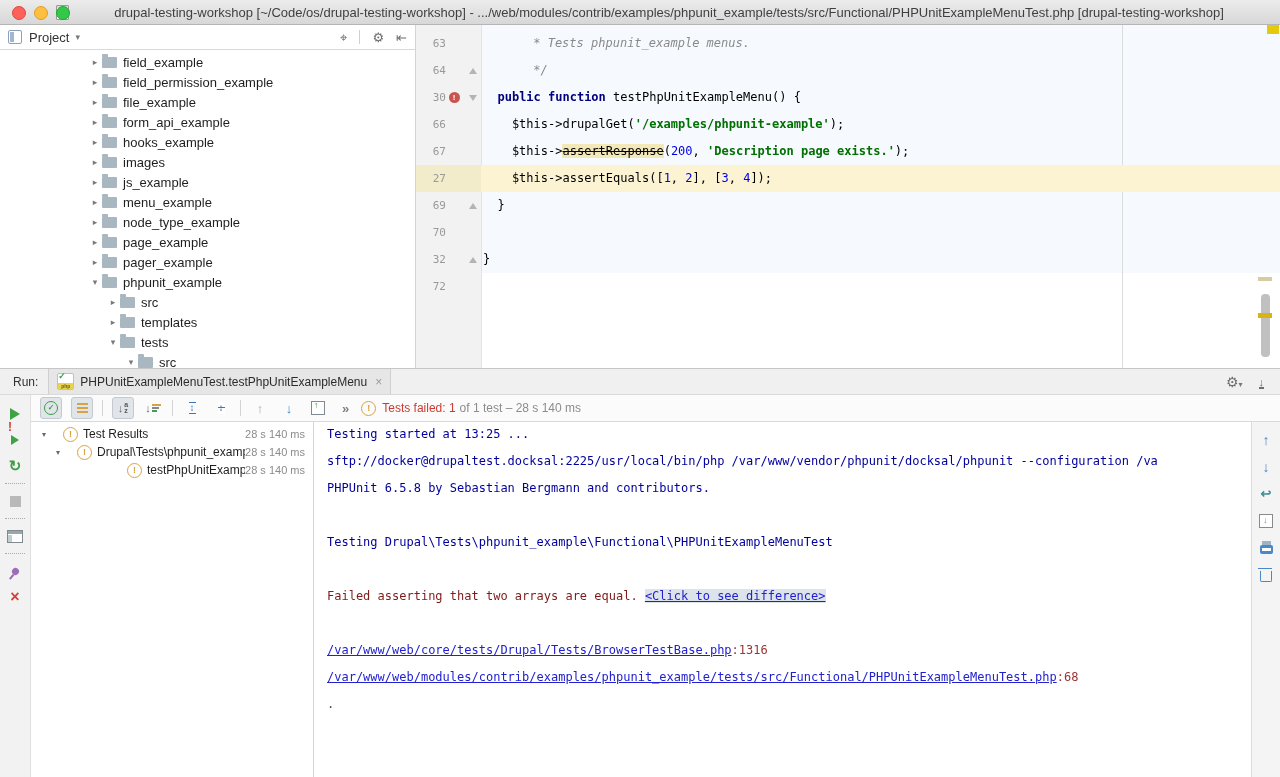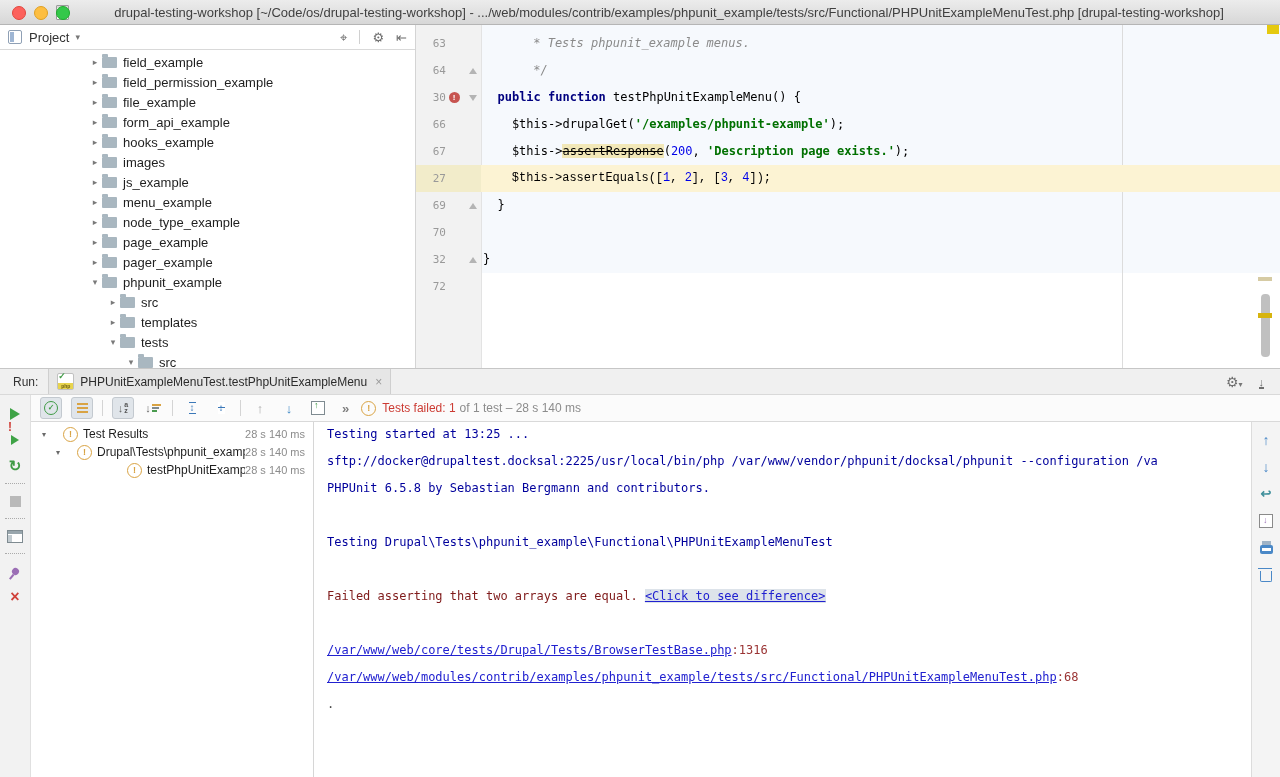--- a/index.html
+++ b/index.html
@@ -36,21 +36,21 @@
   .folder::before{content:"";position:absolute;top:-3px;left:0;width:6px;height:3px;background:#a9b7c0;border-radius:1px 1px 0 0;}
   .plbl{font-size:13px;color:#1f1f1f;}
   
   #editor{position:absolute;left:416px;top:25px;width:864px;height:343px;background:#fff;overflow:hidden;}
   #gutbg{position:absolute;left:0;top:0;bottom:0;width:65px;background:#f2f2f2;border-right:1px solid #e3e3e3;}
   #band{position:absolute;left:65px;right:0;top:0;height:248px;background:#f6f9fd;}
   #marginline{position:absolute;left:706px;top:0;bottom:0;width:1px;background:#dcdcdc;}
   #edrows{position:absolute;left:0;top:5px;right:0;}
   .edrow{height:27px;display:flex;position:relative;}
   .gut{width:65px;flex:0 0 65px;display:flex;align-items:center;}
-  .edrow.hl .codecell{background:#fcf3d3;font-family:Liberation Mono, monospace;}
+  .edrow.hl .codecell{background:#fcf3d3;}
   .edrow.hl .gut{background:#f2ecca;}
   .lnum{width:24px;text-align:right;font:11px "DejaVu Sans Mono",monospace;color:#999;margin-left:6px;}
   .gmid{width:16px;display:flex;justify-content:center;}
   .redmark{width:11px;height:11px;border-radius:50%;background:#c75450;color:#fff;font-size:8px;
     font-weight:bold;text-align:center;line-height:11px;}
   .foldz{flex:1;display:flex;justify-content:flex-end;padding-right:4px;}
   .fold{width:0;height:0;border-left:4px solid transparent;border-right:4px solid transparent;}
   .fold.start{border-top:6px solid #b4b4b4;}
   .fold.end{border-bottom:6px solid #b4b4b4;}
   .codecell{flex:1;white-space:pre;font:12px/27px "DejaVu Sans Mono",monospace;padding-left:2px;}

